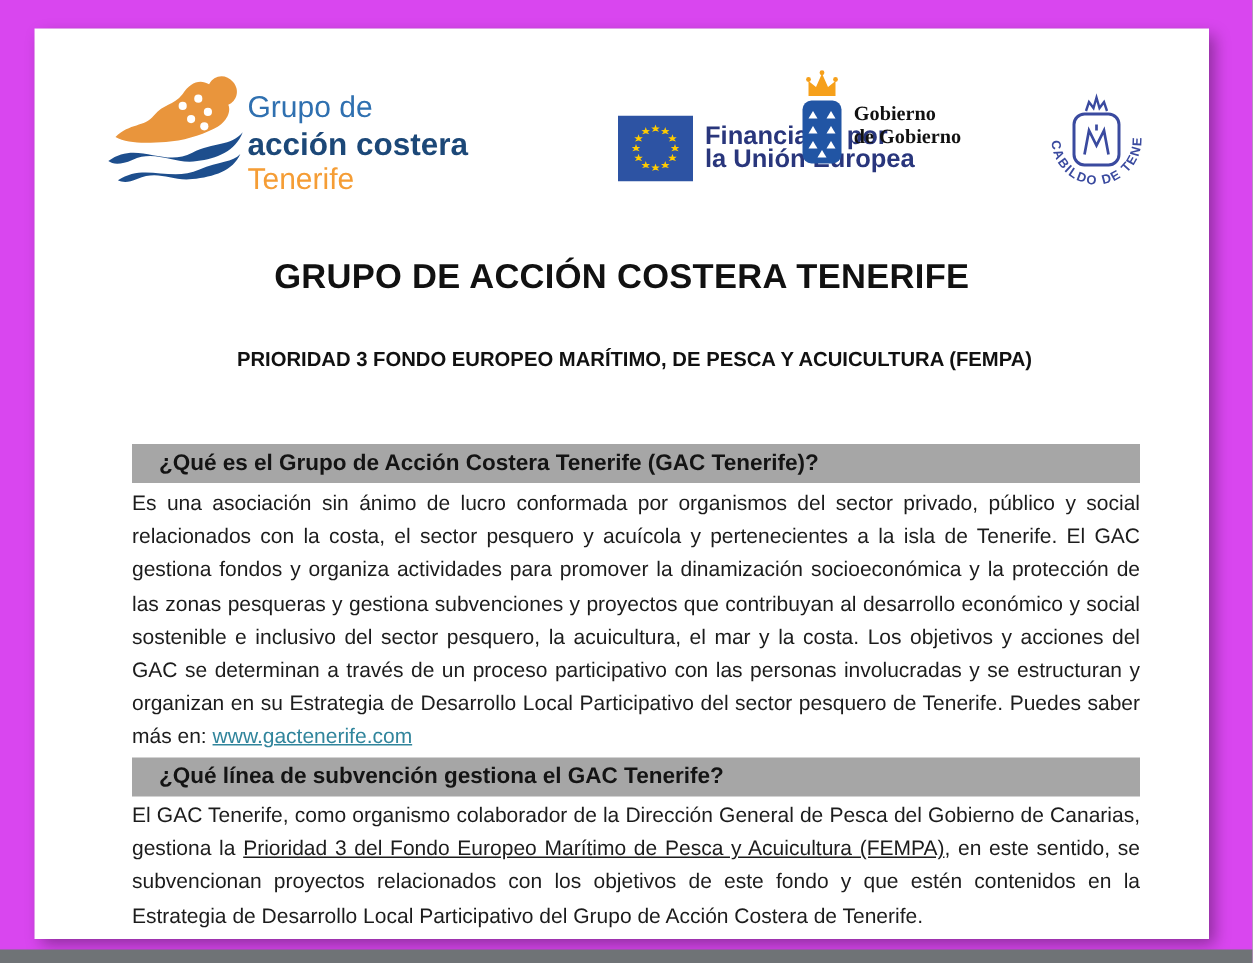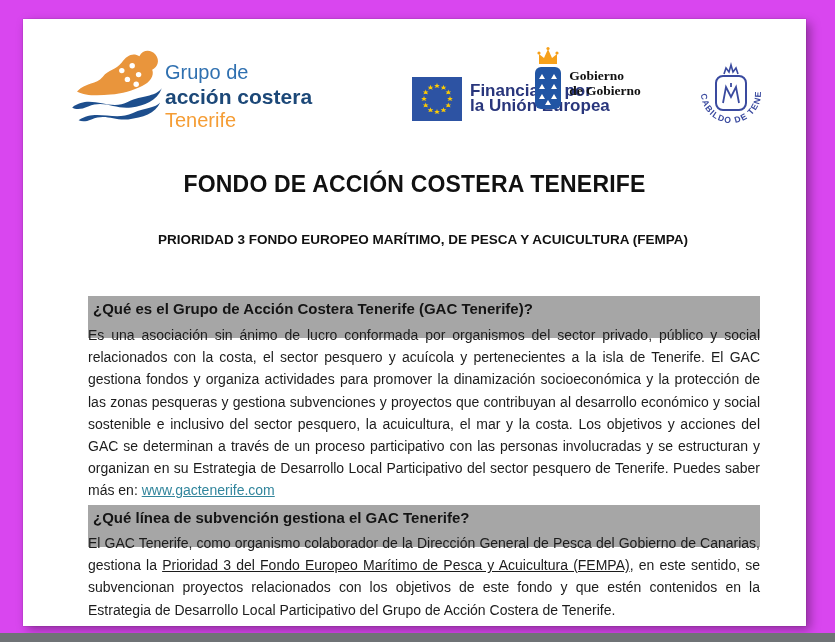--- a/index.html
+++ b/index.html
@@ -35,22 +35,22 @@
 
   
   .doc-title { position:absolute; left:0; top:152px; width:100%; text-align:center;
                font-size:23px; font-weight:bold; color:#111; letter-spacing:.2px; }
   .doc-sub1 { position:absolute; left:0; top:192px; width:100%; text-align:center;
               font-size:13.5px; font-weight:bold; color:#111; }
   .doc-sub2 { position:absolute; left:0; top:213px; width:100%; text-align:center;
               font-size:13.5px; font-weight:bold; color:#111;padding-left:17px; }
 
   
-  .sec-bar { position:absolute; left:65px; width:672px; height:42px; background:#a6a6a6;
-             font-size:15px; font-weight:bold; color:#141414; line-height:26px; padding-left:5px; }
+  .sec-bar { position:absolute; left:65px; width:672px; height:26px; background:#a6a6a6;
+             font-size:15px; font-weight:bold; color:#141414; line-height:26px; padding-left:18px; }
   .bar1 { top:277px; }
   .bar2 { top:486px; }
 
   .body-par { position:absolute; left:65px; width:672px; font-size:14px; line-height:22.2px;
               color:#1c1c1c; text-align:justify; }
   .par1 { top:305px; }
   .par2 { top:513px; }
 
   a.teal-link { color:#31859c; text-decoration:underline; cursor:pointer; }
   a.dark-link { color:#1c1c1c; text-decoration:underline; cursor:pointer; }
@@ -134,21 +134,21 @@
         <path d="M29,15 l2,-6 3,4 2,-7 2,7 3,-4 2,6" stroke-width="1.6"></path>
         <rect x="21" y="17" width="30" height="34" rx="7"></rect>
         <path d="M28,44 L31,28 L36,38 L41,28 L44,44" stroke-width="1.8"></path>
         <path d="M36,24 v4" stroke-width="1.8"></path>
       </g>
       <text font-family="Liberation Sans, sans-serif" font-size="8.6" font-weight="bold" letter-spacing="1.1" fill="#3a4a9f">
         <textPath href="#cab-arc" startOffset="1%">CABILDO DE TENERIFE</textPath>
       </text>
     </svg>
 
-    <div class="doc-title">FONDO DE ACCIÓN COSTERA TENERIFE</div>
+    <div class="doc-title">GRUPO DE ACCIÓN COSTERA TENERIFE</div>
     <div class="doc-sub2">PRIORIDAD 3 FONDO EUROPEO MARÍTIMO, DE PESCA Y ACUICULTURA (FEMPA)</div>
 
     <div class="sec-bar bar1">¿Qué es el Grupo de Acción Costera Tenerife (GAC Tenerife)?</div>
     <p class="body-par par1"><span>Es una asociación sin ánimo de lucro conformada por organismos del sector privado, público y social relacionados con la costa, el sector pesquero y acuícola y pertenecientes a la isla de Tenerife. El GAC gestiona fondos y organiza actividades para promover la dinamización socioeconómica y la protección de las zonas pesqueras y gestiona subvenciones y proyectos que contribuyan al desarrollo económico y social sostenible e inclusivo del sector pesquero, la acuicultura, el mar y la costa. Los objetivos y acciones del GAC se determinan a través de un proceso participativo con las personas involucradas y se estructuran y organizan en su Estrategia de Desarrollo Local Participativo del sector pesquero de Tenerife. Puedes saber más en: </span><a class="teal-link">www.gactenerife.com</a><span></span></p>
 
     <div class="sec-bar bar2">¿Qué línea de subvención gestiona el GAC Tenerife?</div>
     <p class="body-par par2"><span>El GAC Tenerife, como organismo colaborador de la Dirección General de Pesca del Gobierno de Canarias, gestiona la </span><a class="dark-link">Prioridad 3 del Fondo Europeo Marítimo de Pesca y Acuicultura (FEMPA)</a><span>, en este sentido, se subvencionan proyectos relacionados con los objetivos de este fondo y que estén contenidos en la Estrategia de Desarrollo Local Participativo del Grupo de Acción Costera de Tenerife.</span></p>
 
   </div>
   <div class="bottom-strip"></div>

